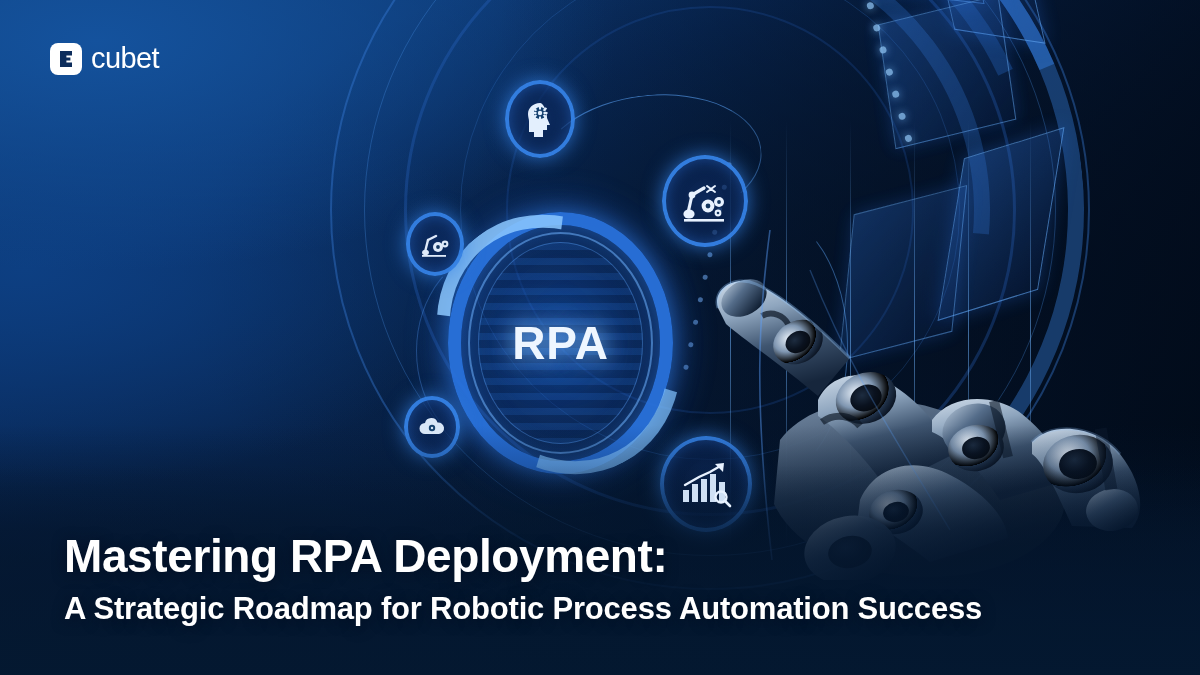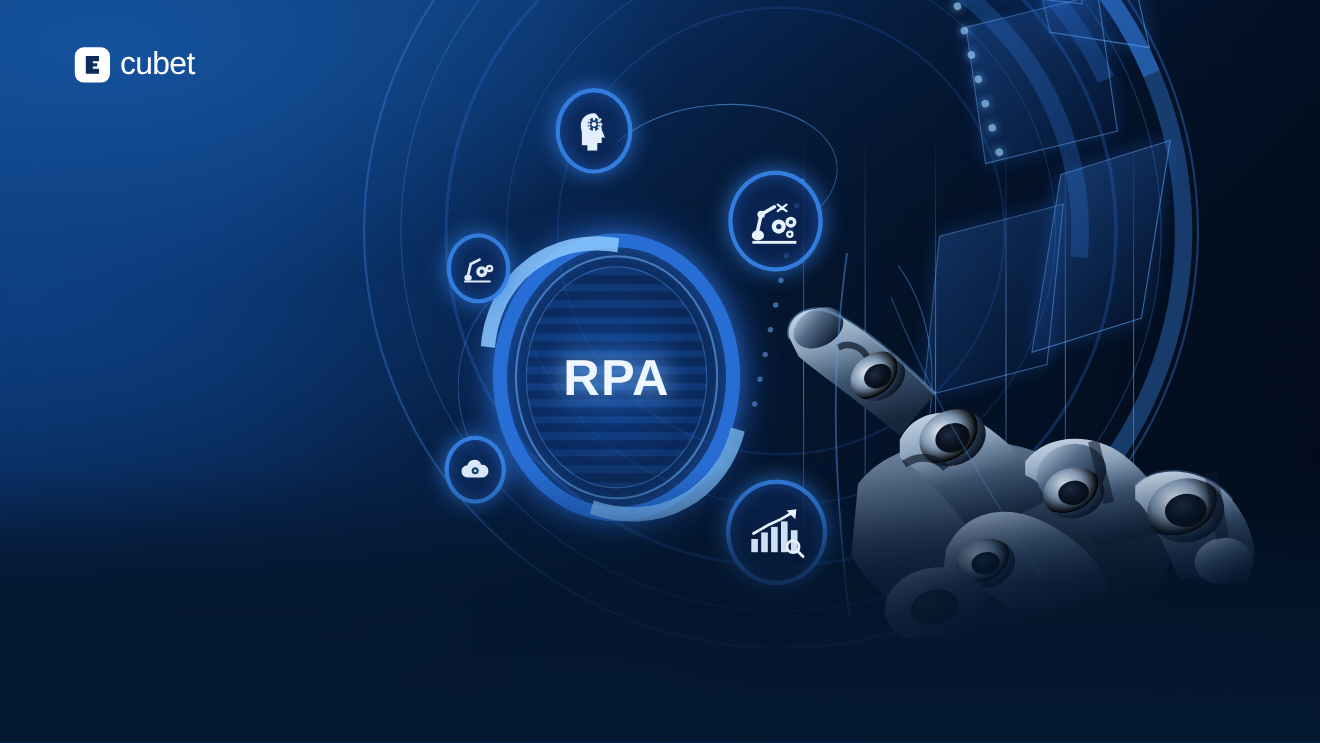--- a/index.html
+++ b/index.html
@@ -197,21 +197,21 @@
   }
   .link1 { left: 540px; top: 95px;  width: 220px; height: 130px; border-color: transparent; border-top-color: rgba(95,170,255,.55); border-right-color: rgba(95,170,255,.4); transform: rotate(-6deg); }
   .link2 { left: 676px; top: 210px; width: 170px; height: 270px; border-color: transparent; border-right-color: rgba(95,170,255,.45); }
   .link3 { left: 416px; top: 250px; width: 160px; height: 200px; border-color: transparent; border-left-color: rgba(85,155,245,.35); }
 
   
   .hand { position: absolute; left: 700px; top: 250px; width: 500px; height: 330px; }
 
   
   .logo {
-    position: absolute; left: 68px; top: 42px;
+    position: absolute; left: 50px; top: 42px;
     display: flex; align-items: center; gap: 9px; justify-content: flex-end;
   }
   .logo-mark {
     width: 32px; height: 32px;
     border-radius: 8px;
     background: #ffffff;
     display: flex; align-items: center; justify-content: center;
   }
   .logo-text {
     color: #ffffff;
@@ -491,14 +491,18 @@
 
   <div class="logo">
     <span class="logo-mark">
       <svg width="20" height="20" viewBox="0 0 20 20">
         <path d="M4 2 L16 2 L16 6.6 L10.4 6.6 L10.4 8.6 L14.4 8.6 L14.4 11.4 L10.4 11.4 L10.4 13.4 L16 13.4 L16 18 L4 18 Z" fill="#0d2d5c"></path>
       </svg>
     </span>
     <span class="logo-text">cubet</span>
   </div>
 
+  <div class="headline">
+    <h1 class="h-title">Mastering RPA Deployment:</h1>
+    <h2 class="h-sub">A Strategic Roadmap for Robotic Process Automation Success</h2>
+  </div>
 
 </div>
 
 </body></html>

